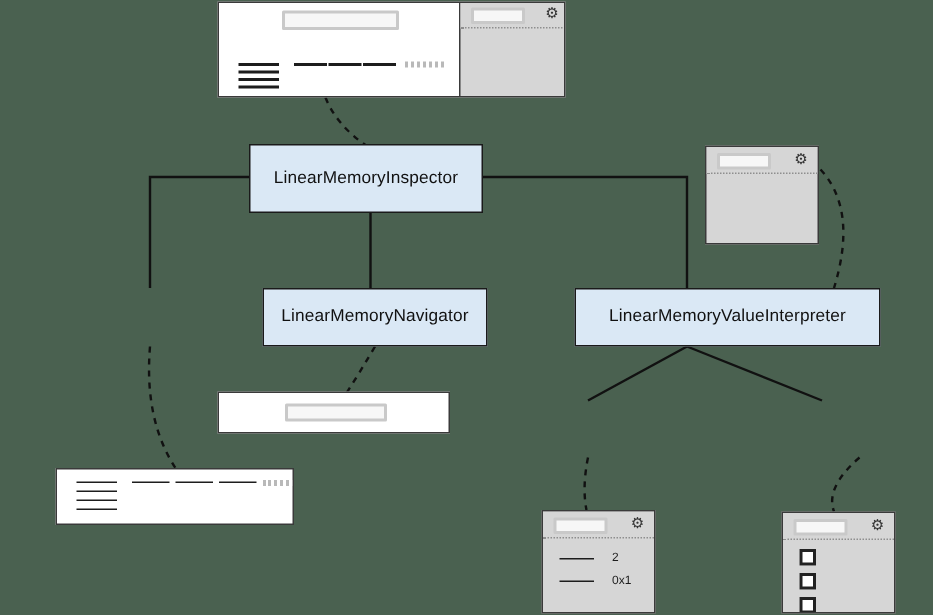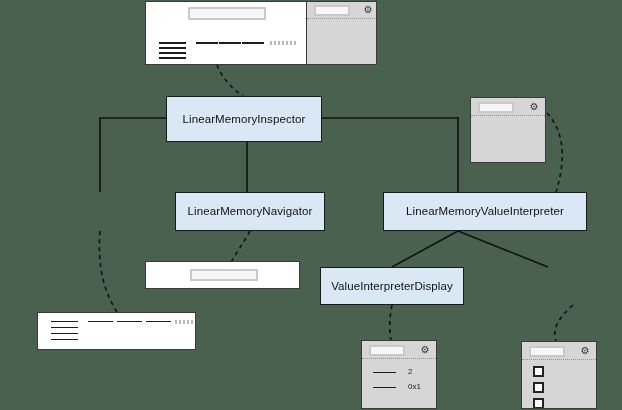--- a/index.html
+++ b/index.html
@@ -199,18 +199,15 @@
 
 
   <div class="node" style="left:175px; top:192px; width:150px; height:39px;">
     <span>LinearMemoryNavigator</span>
   </div>
 
   <div class="node" style="left:366px; top:192px; width:204px; height:39px;margin-left:17px;">
     <span>LinearMemoryValueInterpreter</span>
   </div>
 
-  <div class="node" style="left:320px; top:267px; width:144px; height:38px;">
-    <span>ValueInterpreterDisplay</span>
-  </div>
 
 
 </div>
 
 </body></html>

